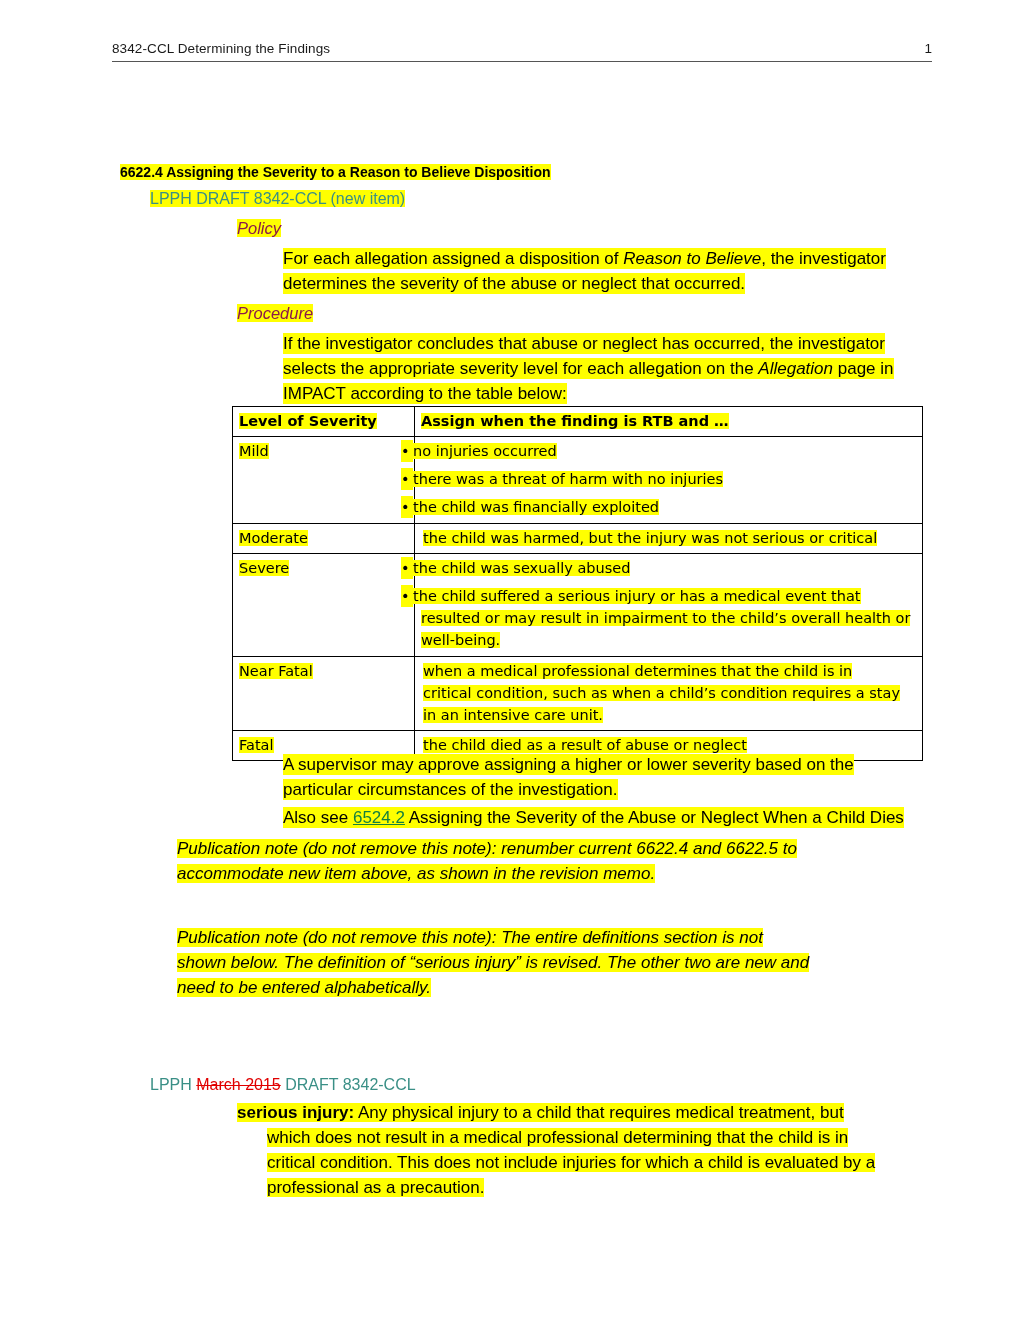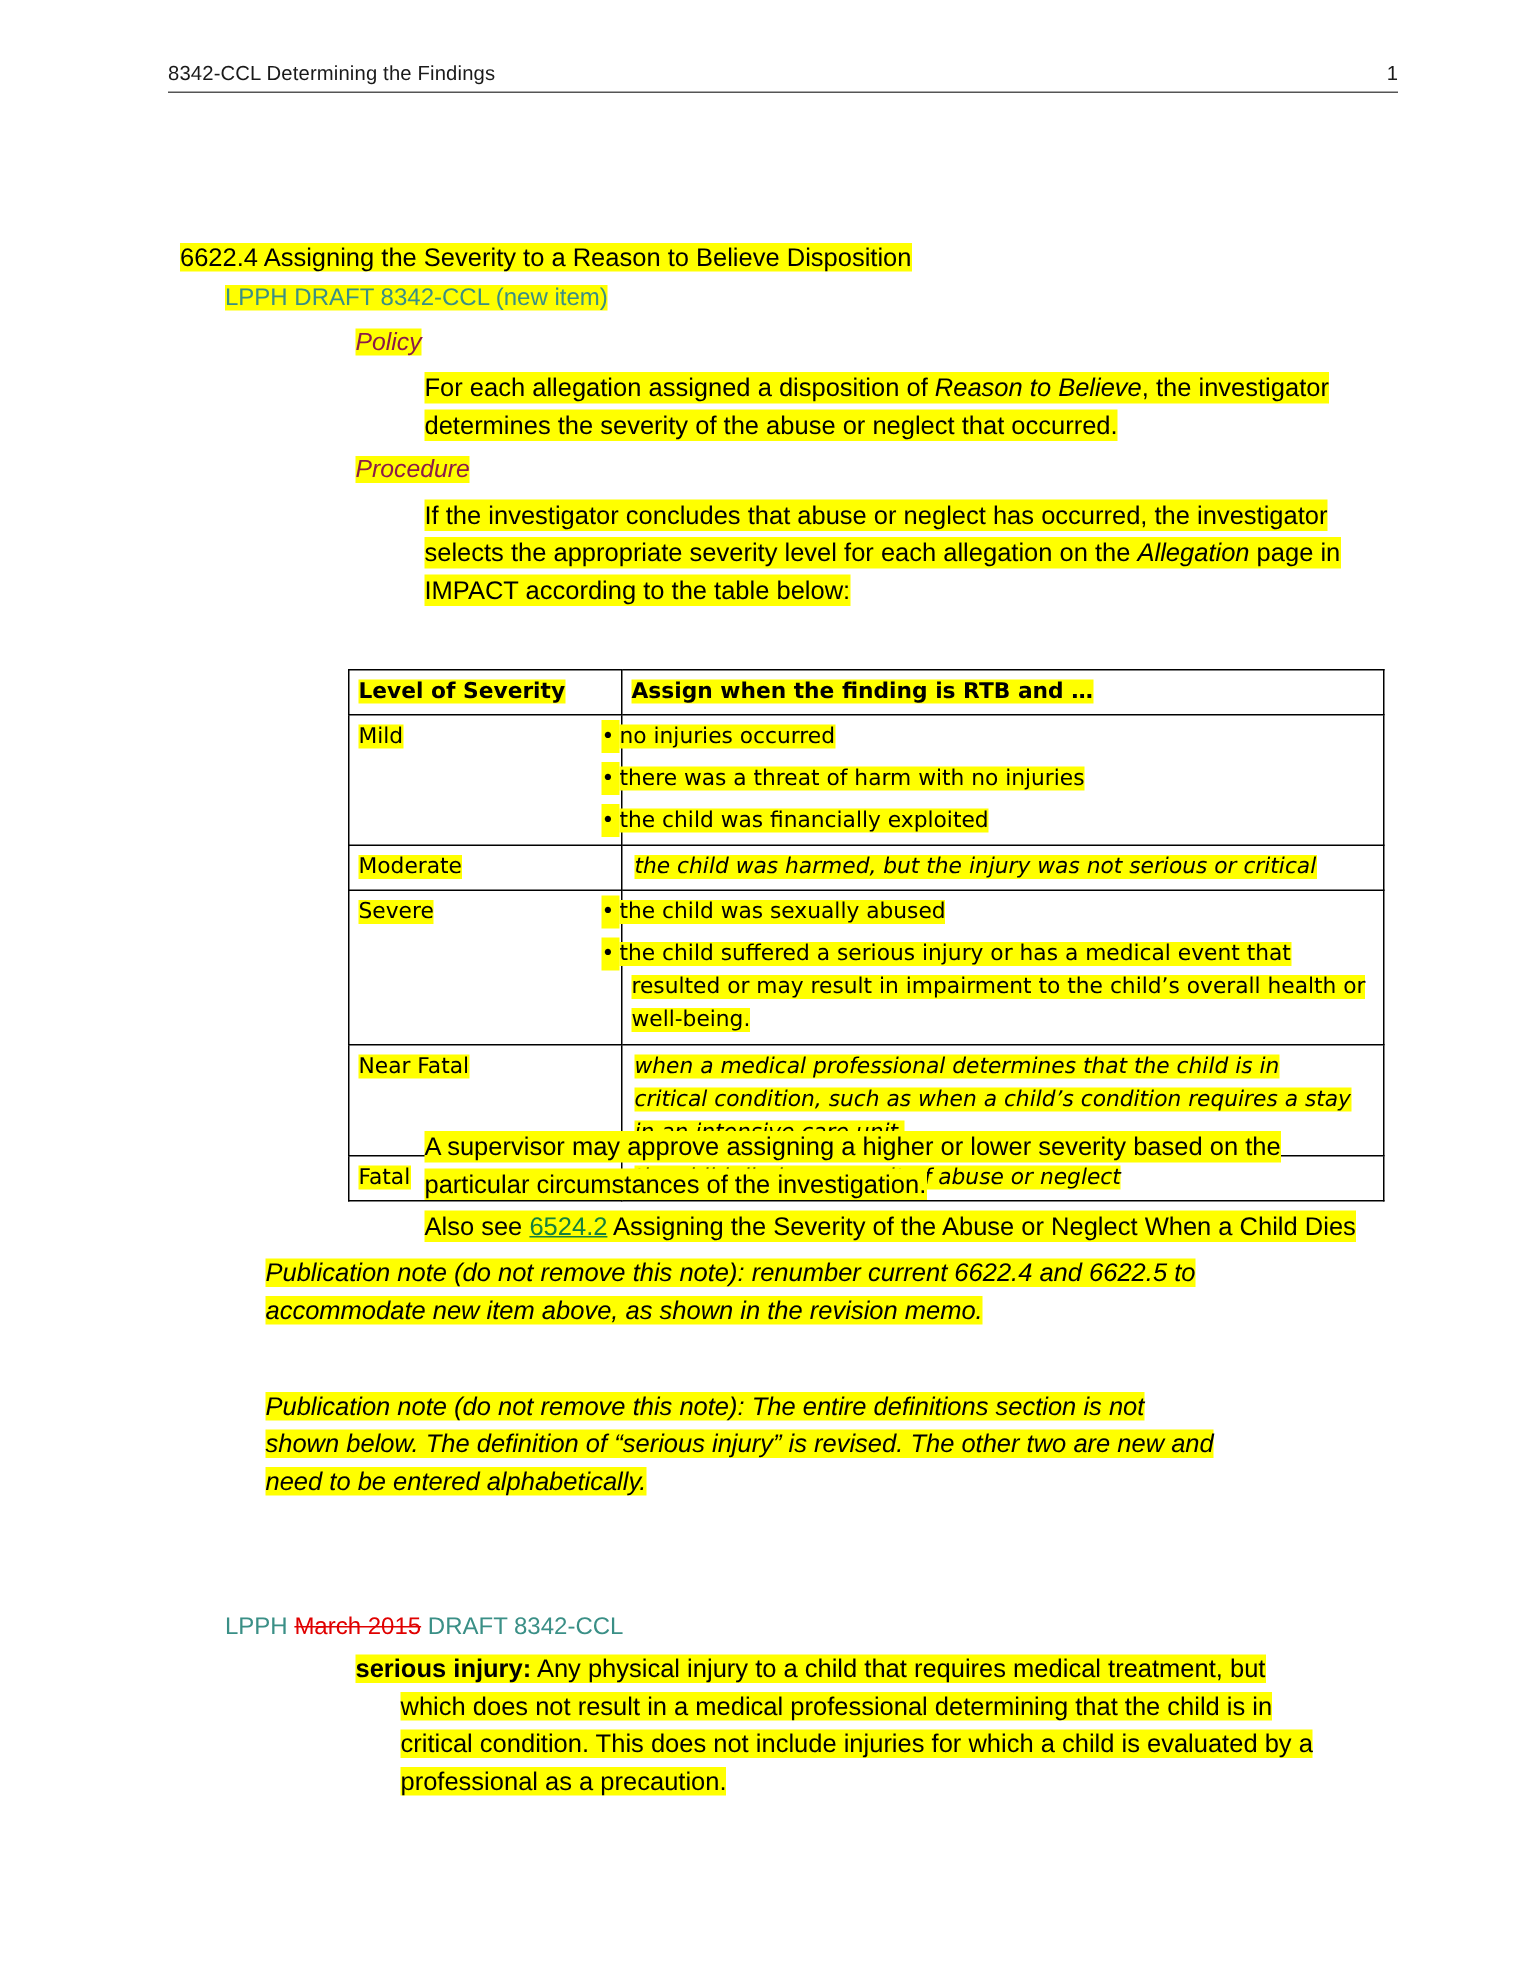--- a/index.html
+++ b/index.html
@@ -39,22 +39,22 @@
   }
   .doc-header .hdr-title { letter-spacing: 0.1px; }
   .doc-header .hdr-page { font-size: 13.5px; }
 
   .hl { background: #ffff00; }
 
   .h-section {
     position: absolute;
     left: 120px;
     top: 161px;
-    font-size: 17px;
-    font-weight: normal;
+    font-size: 14px;
+    font-weight: bold;
     line-height: 22px;
     white-space: nowrap;
   }
 
   .lpph-line {
     position: absolute;
     left: 150px;
     font-size: 16px;
     line-height: 21px;
     color: #3a8f86;
@@ -111,42 +111,41 @@
   .sev-table {
     position: absolute;
     left: 232px;
     top: 406px;
     width: 690px;
     border-collapse: collapse;
     table-layout: fixed;
     font-family: "DejaVu Sans", "Liberation Sans", sans-serif;
     font-size: 14.5px;
     line-height: 22px;
-    margin-top: 40px;
   }
   .sev-table td, .sev-table th {
     border: 1.6px solid #000000;
     vertical-align: top;
     padding: 3px 6px 4px 6px;
     text-align: left;
     font-weight: normal;
   }
   .sev-table col.c1 { width: 182px; }
   .sev-table col.c2 { width: 508px; }
   .sev-table thead th { font-weight: bold; font-size: 14.5px; }
   .sev-table .bullets { list-style: none; margin: 0; padding: 0; }
   .sev-table .bullets li {
     display: block;
     text-indent: -20px;
     margin: 0 0 6px 0;
   }
   .sev-table .bullets li:last-child { margin-bottom: 1px; }
   .sev-table .bullets li .bl { display: inline-block; width: 12px; text-indent: 0; }
   .sev-table td.cell-plain { padding-left: 8px; }
-  .cell-plain .wrap { display: block; font-style: italic; }
+  .cell-plain .wrap { display: block; }
 
   
   .h-definitions {
     position: absolute;
     left: 128px;
     top: 1036px;
     font-size: 27px;
     font-weight: bold;
     line-height: 33px;
   }

